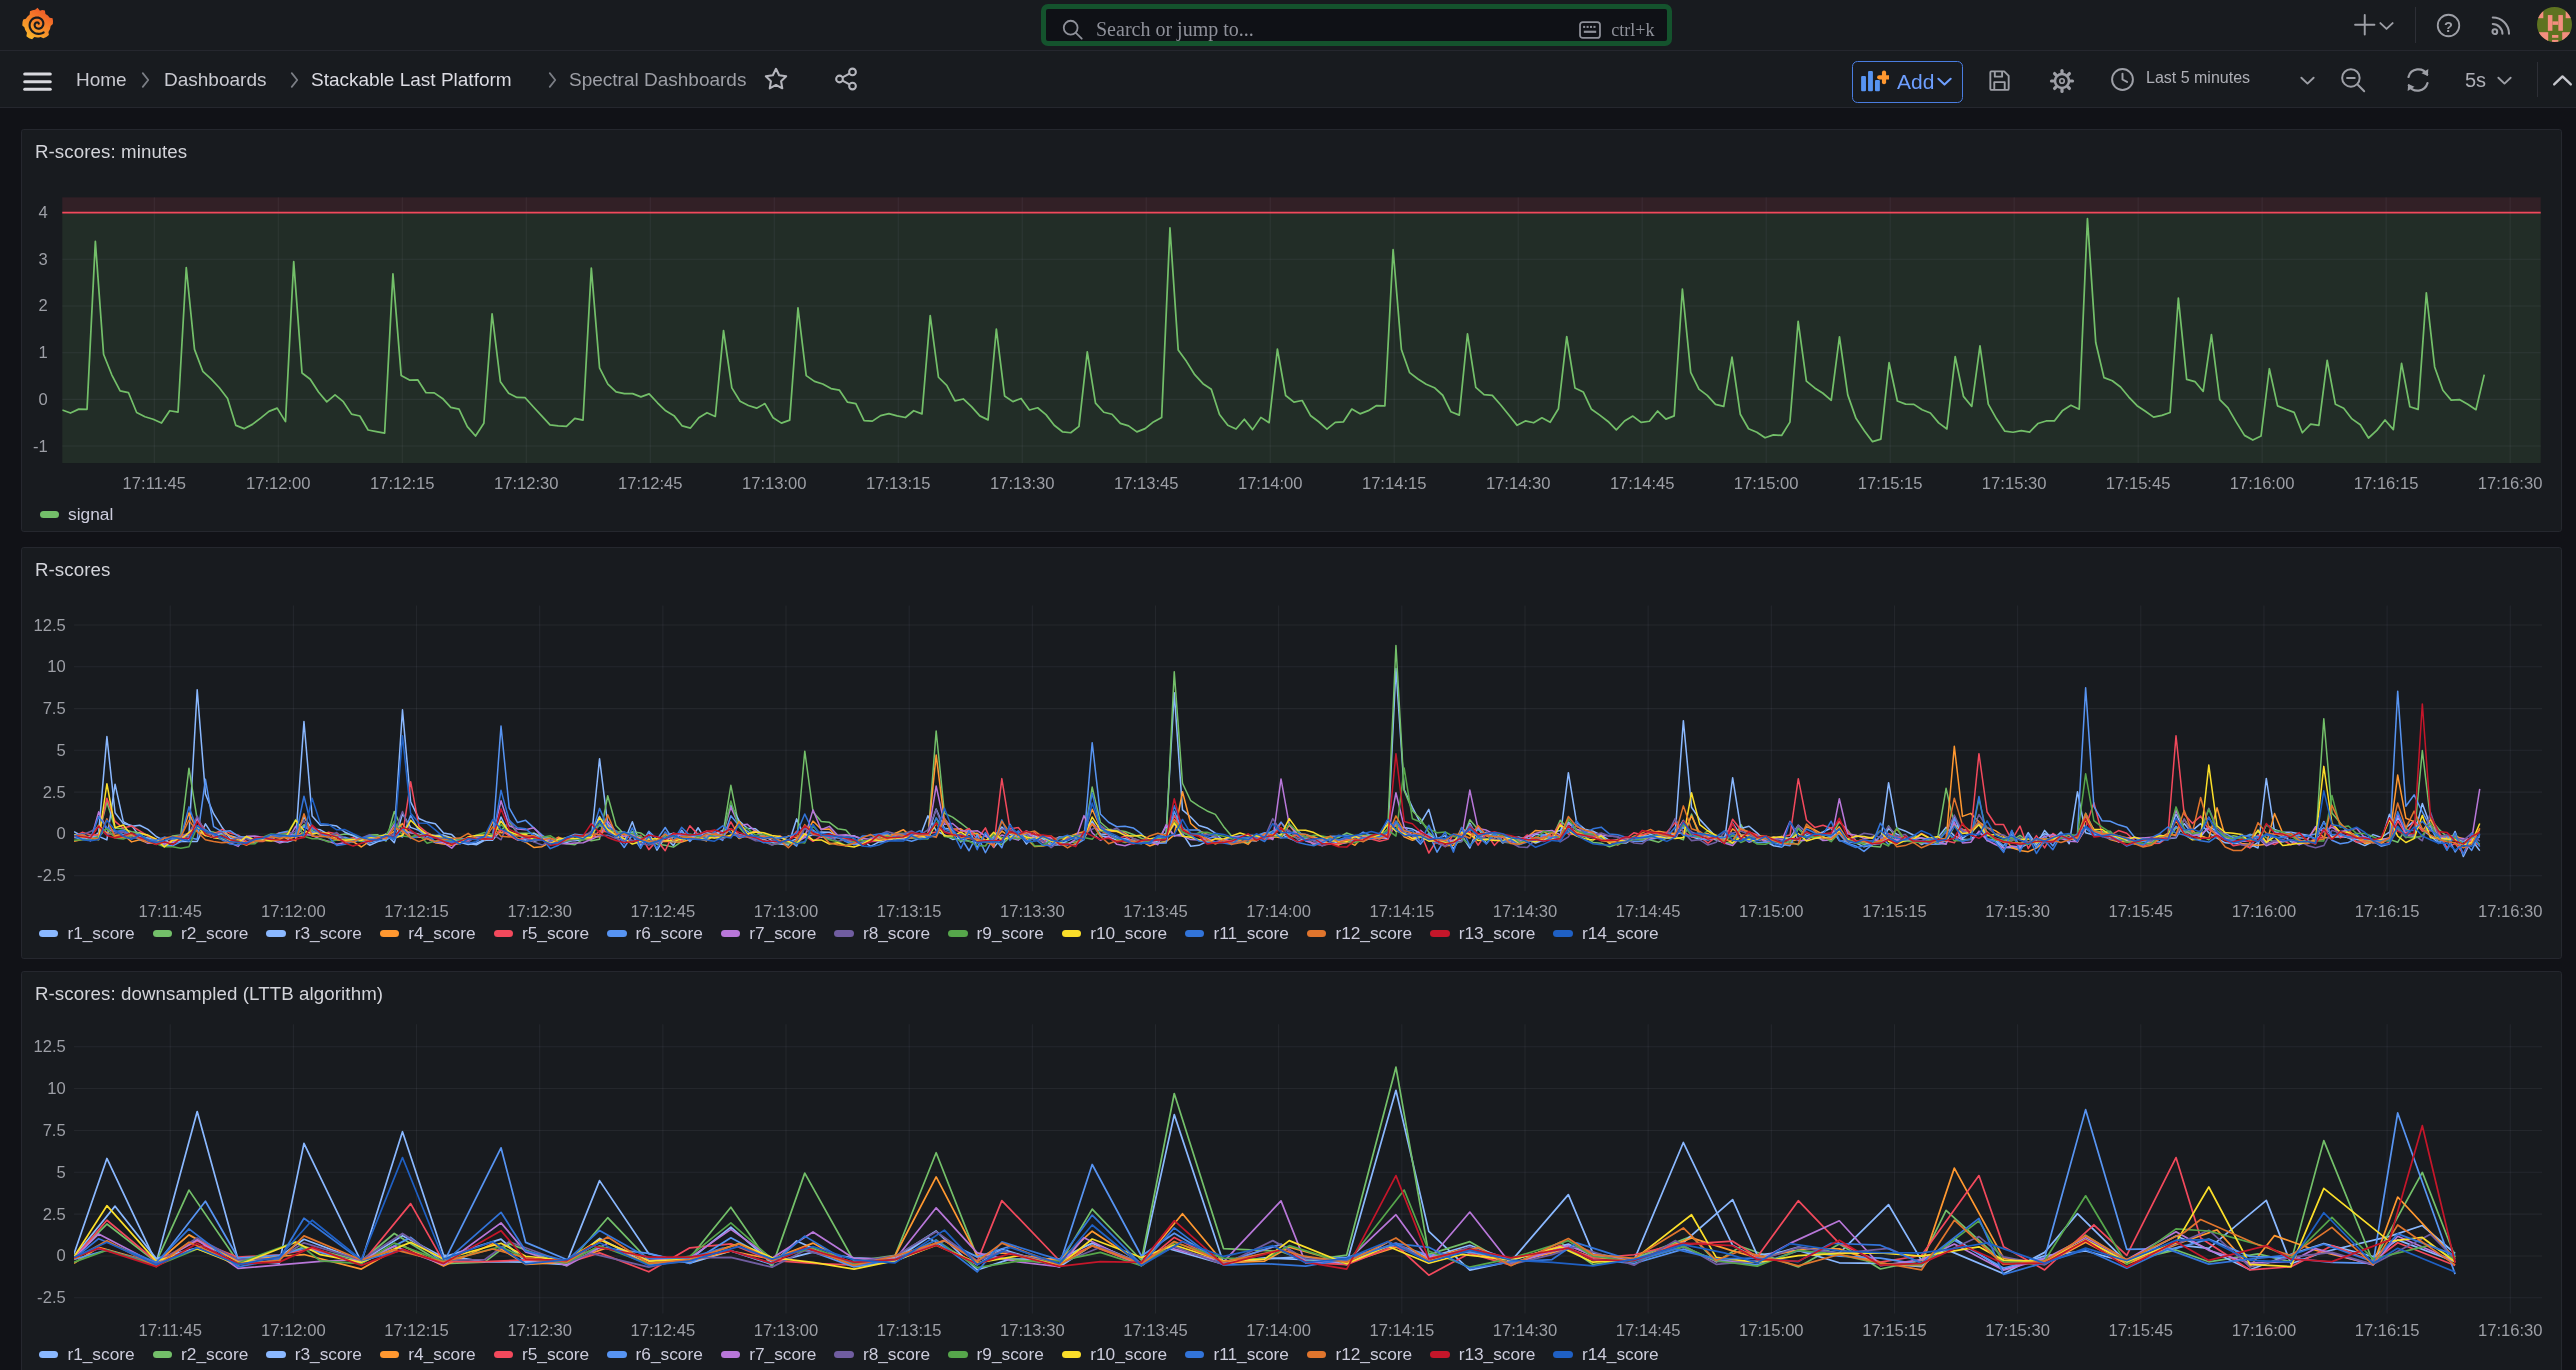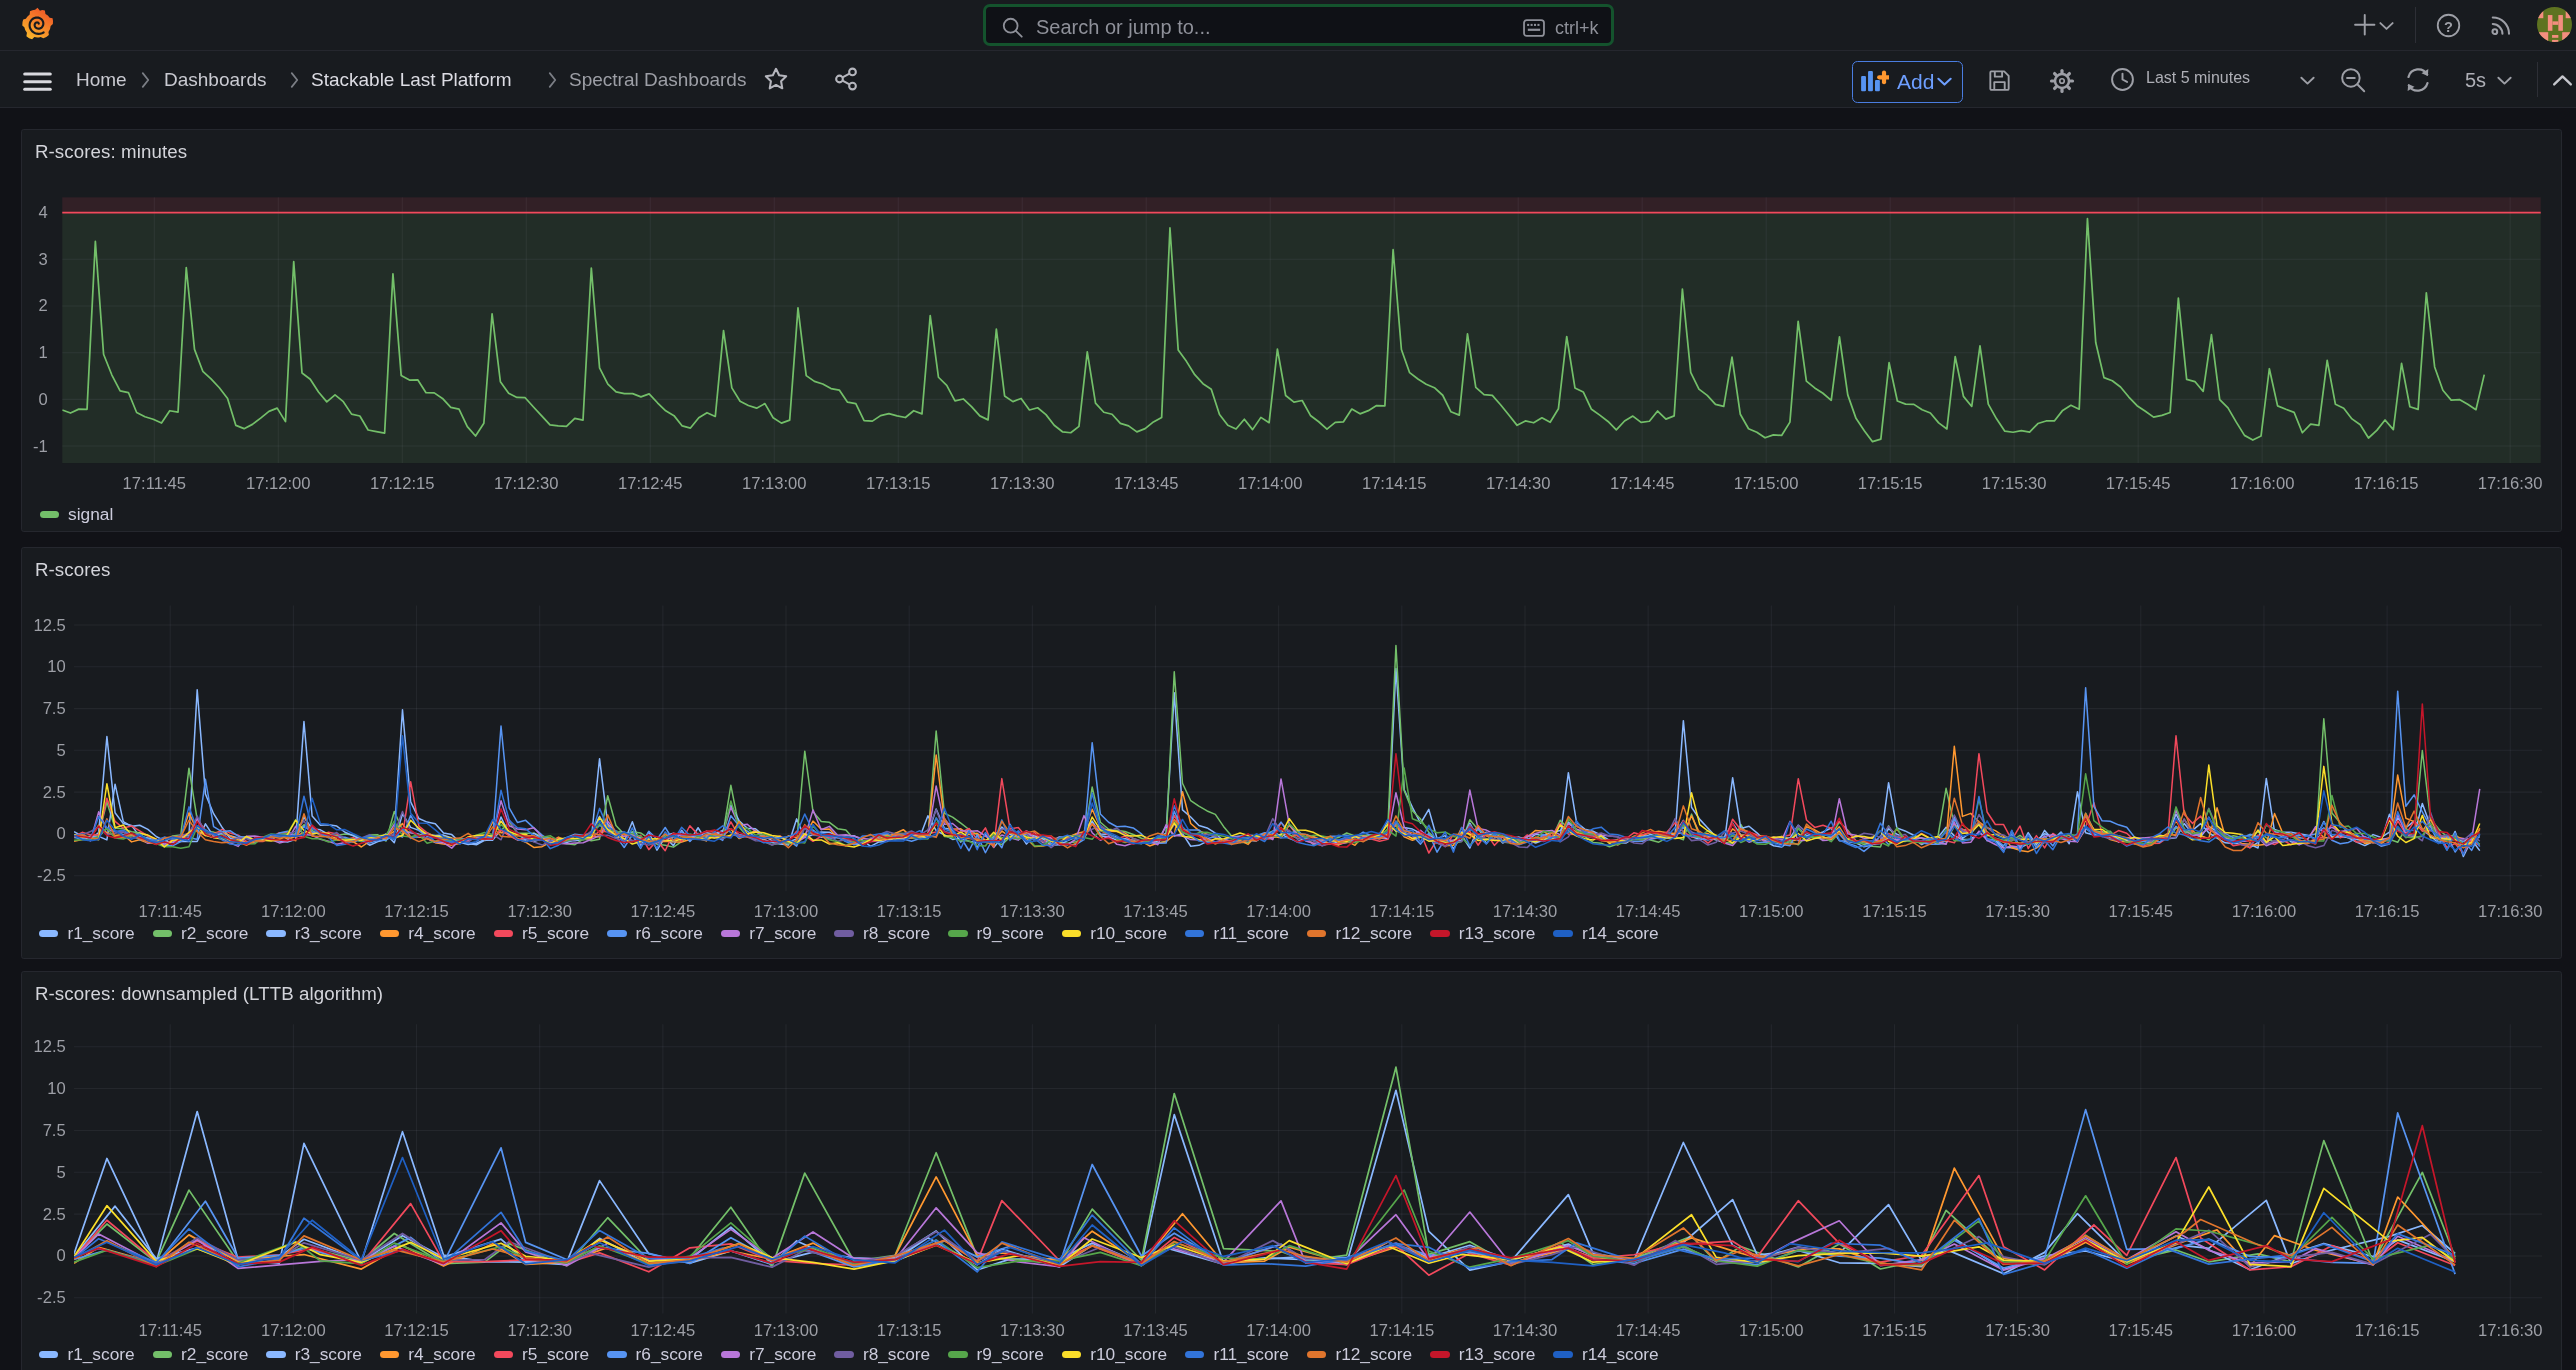--- a/index.html
+++ b/index.html
@@ -2,22 +2,22 @@
 <html style="font-size:11px"><head>
 <meta charset="utf-8">
 <style>
   * { margin:0; padding:0; box-sizing:border-box; }
   html,body { width:2576px; height:1371px; background:#111217; overflow:hidden;
     font-family:"Liberation Sans", sans-serif; }
   .topbar { position:absolute; left:0; top:0; width:2576px; height:51px;
     background:#181b1f; border-bottom:1px solid #25272e; }
   .toolbar { position:absolute; left:0; top:51px; width:2576px; height:57px;
     background:#181b1f; border-bottom:1px solid #25272e; }
-  .searchbox { position:absolute; left:983px; top:3.5px; width:631px; height:42px;
-    background:#0f1116; border:3px solid #14532d; border-radius:7px; }
+  .searchbox { position:absolute; left:1041px; top:3.5px; width:631px; height:42px;
+    background:#0f1116; border:5px solid #14532d; border-radius:7px;font-family:Liberation Serif, serif; }
   .searchtxt { position:absolute; left:50px; top:9.7px; font-size:20px; color:#8e9099; }
   .ctrlk { position:absolute; right:12.5px; top:11px; font-size:18px; color:#8e9099;text-align:center; }
   .panel { position:absolute; left:21.4px; width:2541px; background:#181b1f;
     border:1px solid #25272e; border-radius:2.8px; }
   .ptitle { position:absolute; left:12.5px; top:11px; font-size:18.7px; font-weight:500;
     color:#d3d4da; letter-spacing:0.1px; }
   .legend { position:absolute; left:17.3px; display:flex; gap:18px; align-items:flex-end;
     font-size:17.3px; color:#ccccdc; white-space:nowrap; }
   .li { display:inline-flex; align-items:center; gap:9px; }
   .sw { display:inline-block; width:19.4px; height:6.2px; border-radius:3.5px; }

